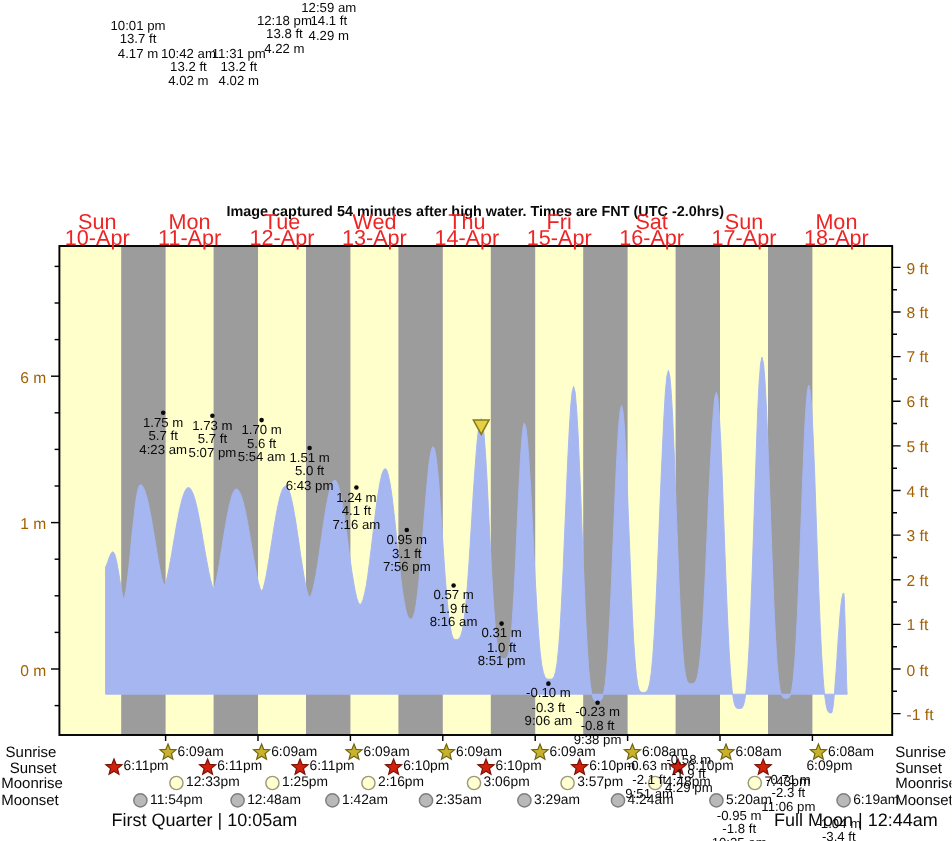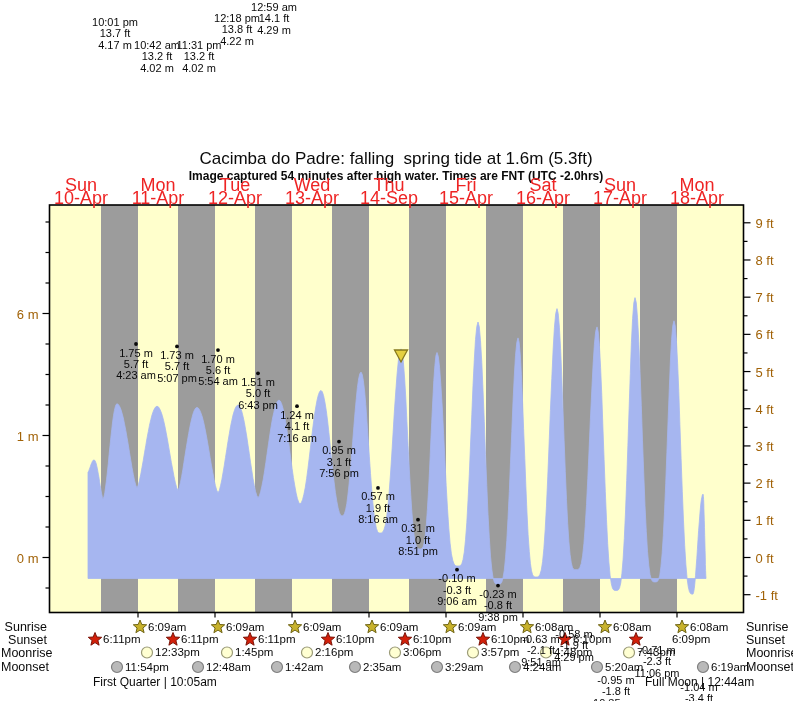--- a/index.html
+++ b/index.html
@@ -9,21 +9,21 @@
   .txt{position:absolute;color:#111;white-space:nowrap;}
   .center{transform:translateX(-50%);text-align:center;}
   .title{font-size:17px;color:#0a0a0a;white-space:pre;}
   .subtitle{font-size:12px;font-weight:bold;color:#0a0a0a;}
   .daylabel{font-size:18px;color:#ee2424;line-height:13px;}
   .axislabel{font-size:13px;color:#a16207;}
   .ann{font-size:11px;line-height:11.4px;color:#0a0a0a;text-align:center;}
   .astro-time{font-size:11.5px;color:#0a0a0a;}
   .rowlabel{font-size:12.5px;color:#0a0a0a;}
   .rowlabel.left{width:46px;text-align:right;}
-  .phase{font-size:12px;color:#0a0a0a;}
+  .phase{font-size:15px;color:#0a0a0a;}
 </style>
 </head>
 <body>
 
 <div id="canvas">
   <svg id="chart-svg" width="793" height="701">
       <rect x="49.5" y="205" width="694" height="407.5" fill="#ffffcc"></rect>
       <rect x="101" y="205" width="37" height="407.5" fill="#9c9c9c"></rect>
       <rect x="178" y="205" width="37" height="407.5" fill="#9c9c9c"></rect>
       <rect x="255" y="205" width="37" height="407.5" fill="#9c9c9c"></rect>
@@ -113,21 +113,20 @@
       <circle cx="117" cy="667" r="5.5" fill="#b9b9b9" stroke="#7e7e7e" stroke-width="1.2"></circle>
       <circle cx="198" cy="667" r="5.5" fill="#b9b9b9" stroke="#7e7e7e" stroke-width="1.2"></circle>
       <circle cx="277" cy="667" r="5.5" fill="#b9b9b9" stroke="#7e7e7e" stroke-width="1.2"></circle>
       <circle cx="355" cy="667" r="5.5" fill="#b9b9b9" stroke="#7e7e7e" stroke-width="1.2"></circle>
       <circle cx="437" cy="667" r="5.5" fill="#b9b9b9" stroke="#7e7e7e" stroke-width="1.2"></circle>
       <circle cx="515" cy="667" r="5.5" fill="#b9b9b9" stroke="#7e7e7e" stroke-width="1.2"></circle>
       <circle cx="597" cy="667" r="5.5" fill="#b9b9b9" stroke="#7e7e7e" stroke-width="1.2"></circle>
       <circle cx="703" cy="667" r="5.5" fill="#b9b9b9" stroke="#7e7e7e" stroke-width="1.2"></circle>
     </svg>
 
-  <div class="txt title center" style="left:396px;top:149px;">Cacimba do Padre: falling  spring tide at 1.6m (5.3ft)</div>
   <div class="txt subtitle center" style="left:396px;top:169px;">Image captured 54 minutes after high water. Times are FNT (UTC -2.0hrs)</div>
 
   <div class="txt rowlabel left" style="left:1px;top:620px;">Sunrise</div>
   <div class="txt rowlabel left" style="left:1px;top:633px;">Sunset</div>
   <div class="txt rowlabel left" style="left:1px;top:646px;">Moonrise</div>
   <div class="txt rowlabel left" style="left:1px;top:660px;">Moonset</div>
   <div class="txt rowlabel" style="left:746px;top:620px;">Sunrise</div>
   <div class="txt rowlabel" style="left:746px;top:633px;">Sunset</div>
   <div class="txt rowlabel" style="left:746px;top:646px;">Moonrise</div>
   <div class="txt rowlabel" style="left:746px;top:660px;">Moonset</div>
@@ -145,21 +144,21 @@
     <div class="txt axislabel" style="left: 755.5px; top: 401.74px;">4 ft</div>
     <div class="txt axislabel" style="left: 755.5px; top: 438.93px;">3 ft</div>
     <div class="txt axislabel" style="left: 755.5px; top: 476.12px;">2 ft</div>
     <div class="txt axislabel" style="left: 755.5px; top: 513.31px;">1 ft</div>
     <div class="txt axislabel" style="left: 755.5px; top: 550.5px;">0 ft</div>
     <div class="txt axislabel" style="left: 755.5px; top: 587.69px;">-1 ft</div>
     <div class="txt daylabel center" style="left: 81px; top: 179px;"><span>Sun</span><br><span>10-Apr</span></div>
     <div class="txt daylabel center" style="left: 158px; top: 179px;"><span>Mon</span><br><span>11-Apr</span></div>
     <div class="txt daylabel center" style="left: 235px; top: 179px;"><span>Tue</span><br><span>12-Apr</span></div>
     <div class="txt daylabel center" style="left: 312px; top: 179px;"><span>Wed</span><br><span>13-Apr</span></div>
-    <div class="txt daylabel center" style="left: 389px; top: 179px;"><span>Thu</span><br><span>14-Sep</span></div>
+    <div class="txt daylabel center" style="left: 389px; top: 179px;"><span>Thu</span><br><span>14-Apr</span></div>
     <div class="txt daylabel center" style="left: 466px; top: 179px;"><span>Fri</span><br><span>15-Apr</span></div>
     <div class="txt daylabel center" style="left: 543px; top: 179px;"><span>Sat</span><br><span>16-Apr</span></div>
     <div class="txt daylabel center" style="left: 620px; top: 179px;"><span>Sun</span><br><span>17-Apr</span></div>
     <div class="txt daylabel center" style="left: 697px; top: 179px;"><span>Mon</span><br><span>18-Apr</span></div>
     <div class="txt ann center" style="left: 136px; top: 347.5px;"><span>1.75 m</span><br><span>5.7 ft</span><br><span>4:23 am</span></div>
     <div class="txt ann center" style="left: 177px; top: 349.94px;"><span>1.73 m</span><br><span>5.7 ft</span><br><span>5:07 pm</span></div>
     <div class="txt ann center" style="left: 218px; top: 353.6px;"><span>1.70 m</span><br><span>5.6 ft</span><br><span>5:54 am</span></div>
     <div class="txt ann center" style="left: 258px; top: 376.78px;"><span>1.51 m</span><br><span>5.0 ft</span><br><span>6:43 pm</span></div>
     <div class="txt ann center" style="left: 297px; top: 409.72px;"><span>1.24 m</span><br><span>4.1 ft</span><br><span>7:16 am</span></div>
     <div class="txt ann center" style="left: 339px; top: 445.1px;"><span>0.95 m</span><br><span>3.1 ft</span><br><span>7:56 pm</span></div>
@@ -187,21 +186,21 @@
     <div class="txt astro-time" style="left: 690px; top: 620.5px;">6:08am</div>
     <div class="txt astro-time" style="left: 103px; top: 633px;">6:11pm</div>
     <div class="txt astro-time" style="left: 181px; top: 633px;">6:11pm</div>
     <div class="txt astro-time" style="left: 258px; top: 633px;">6:11pm</div>
     <div class="txt astro-time" style="left: 336px; top: 633px;">6:10pm</div>
     <div class="txt astro-time" style="left: 413px; top: 633px;">6:10pm</div>
     <div class="txt astro-time" style="left: 491px; top: 633px;">6:10pm</div>
     <div class="txt astro-time" style="left: 573px; top: 633px;">6:10pm</div>
     <div class="txt astro-time" style="left: 644px; top: 633px; padding-left: 28px;">6:09pm</div>
     <div class="txt astro-time" style="left: 155px; top: 646px;">12:33pm</div>
-    <div class="txt astro-time" style="left: 235px; top: 646px;">1:45pm</div>
+    <div class="txt astro-time" style="left: 235px; top: 646px;">1:25pm</div>
     <div class="txt astro-time" style="left: 315px; top: 646px;">2:16pm</div>
     <div class="txt astro-time" style="left: 403px; top: 646px;">3:06pm</div>
     <div class="txt astro-time" style="left: 481px; top: 646px;">3:57pm</div>
     <div class="txt astro-time" style="left: 554px; top: 646px;">4:48pm</div>
     <div class="txt astro-time" style="left: 637px; top: 646px;">7:43pm</div>
     <div class="txt astro-time" style="left: 125px; top: 660.5px;">11:54pm</div>
     <div class="txt astro-time" style="left: 206px; top: 660.5px;">12:48am</div>
     <div class="txt astro-time" style="left: 285px; top: 660.5px;">1:42am</div>
     <div class="txt astro-time" style="left: 363px; top: 660.5px;">2:35am</div>
     <div class="txt astro-time" style="left: 445px; top: 660.5px;">3:29am</div>

